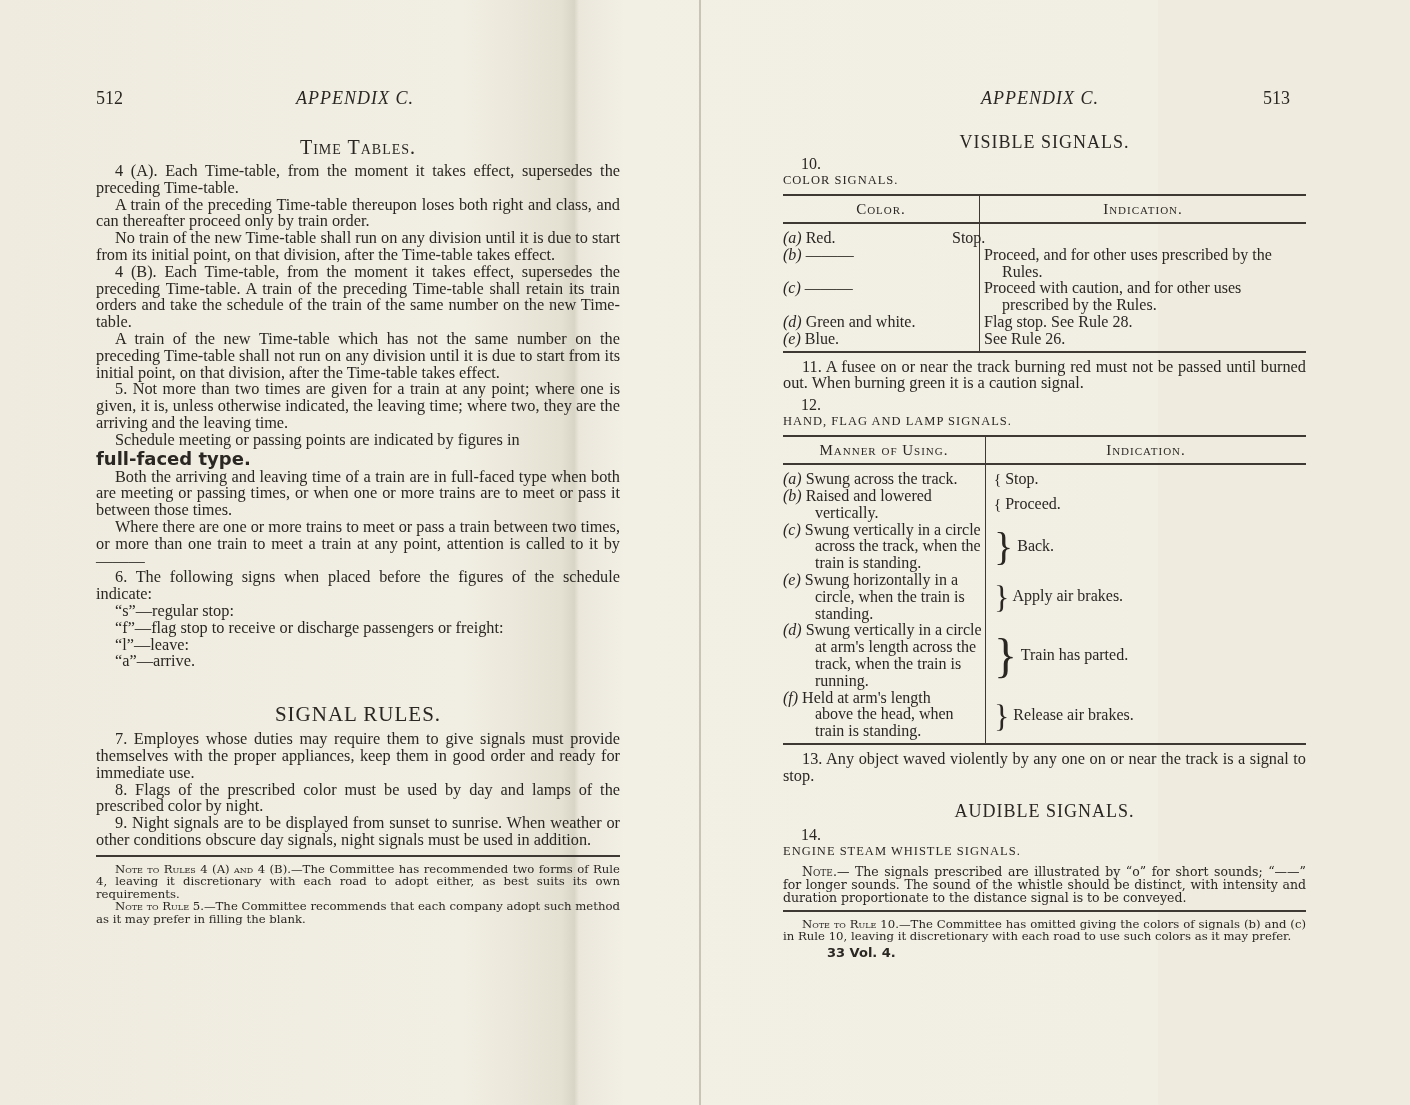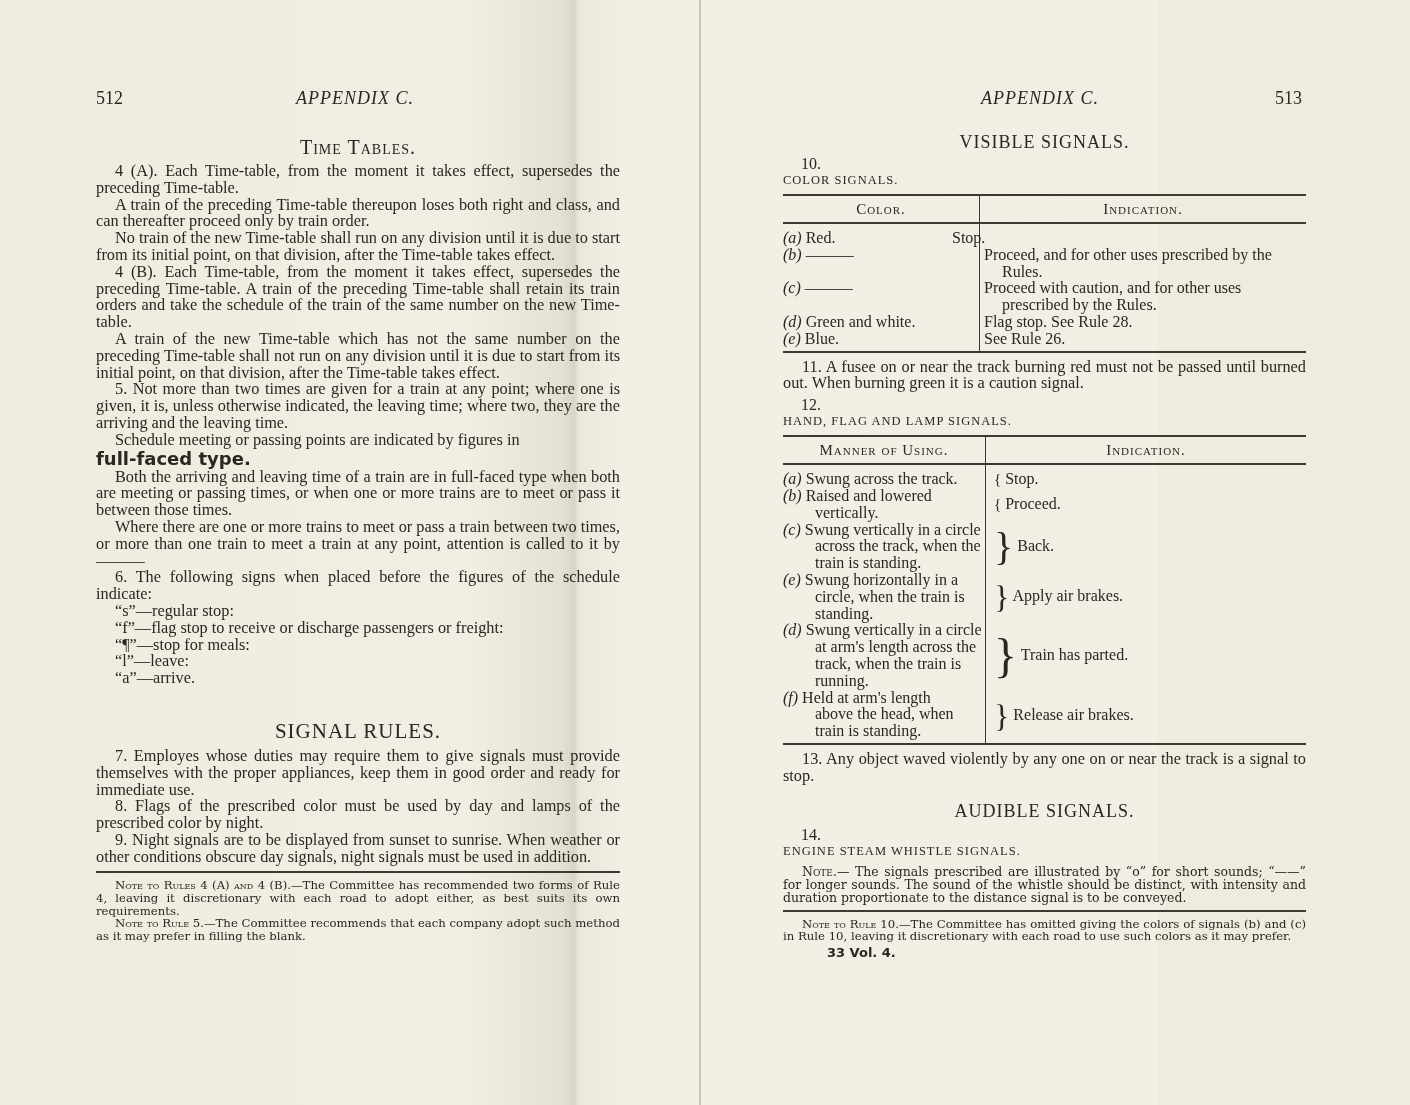--- a/index.html
+++ b/index.html
@@ -60,40 +60,39 @@
     <p class="ind">4 (B). Each Time-table, from the moment it takes effect, supersedes the preceding Time-table. A train of the preceding Time-table shall retain its train orders and take the schedule of the train of the same number on the new Time-table.</p>
     <p class="ind">A train of the new Time-table which has not the same number on the preceding Time-table shall not run on any division until it is due to start from its initial point, on that division, after the Time-table takes effect.</p>
     <p class="ind">5. Not more than two times are given for a train at any point; where one is given, it is, unless otherwise indicated, the leaving time; where two, they are the arriving and the leaving time.</p>
     <p class="ind">Schedule meeting or passing points are indicated by figures in</p>
     <div class="full-faced">full-faced type.</div>
     <p class="ind">Both the arriving and leaving time of a train are in full-faced type when both are meeting or passing times, or when one or more trains are to meet or pass it between those times.</p>
     <p class="ind">Where there are one or more trains to meet or pass a train between two times, or more than one train to meet a train at any point, attention is called to it by ———</p>
     <p class="ind">6. The following signs when placed before the figures of the schedule indicate:</p>
     <div class="sign">“s”—regular stop:</div>
     <div class="sign">“f”—flag stop to receive or discharge passengers or freight:</div>
-    <div class="sign">“¶”—stop for meals:</div>
     <div class="sign">“l”—leave:</div>
     <div class="sign">“a”—arrive.</div>
     <div class="sec-title caps" style="margin-top:32px;font-size:21px">SIGNAL RULES.</div>
     <p class="ind">7. Employes whose duties may require them to give signals must provide themselves with the proper appliances, keep them in good order and ready for immediate use.</p>
     <p class="ind">8. Flags of the prescribed color must be used by day and lamps of the prescribed color by night.</p>
     <p class="ind">9. Night signals are to be displayed from sunset to sunrise. When weather or other conditions obscure day signals, night signals must be used in addition.</p>
     <div class="rule"></div>
     <div class="note ind" style="text-indent:19px">
       <span class="sc">Note to Rules 4 (A) and 4 (B).</span><span>—The Committee has recommended two forms of Rule 4, leaving it discretionary with each road to adopt either, as best suits its own requirements.</span>
     </div>
     <div class="note" style="text-indent:19px">
       <span class="sc">Note to Rule 5.</span><span>—The Committee recommends that each company adopt such method as it may prefer in filling the blank.</span>
     </div>
   </div>
 
   <div class="page right">
     <div class="runhead">
       <span class="title" style="left:198px">APPENDIX C.</span>
-      <span class="num" style="right:4px">513</span>
+      <span class="num" style="right:16px">513</span>
     </div>
     <div class="sec-title caps" style="margin-top:20px;margin-bottom:0;font-size:18px">VISIBLE SIGNALS.</div>
     <div class="subhead" style="margin-top:2px">
       <span class="n" style="padding-left:18px">10.</span>
       <span class="t">COLOR SIGNALS.</span>
     </div>
     <table class="tbl-top" style="margin-top:6px">
       <tbody>
           <tr>
         <th class="colsep" style="width:196px">Color.</th>

